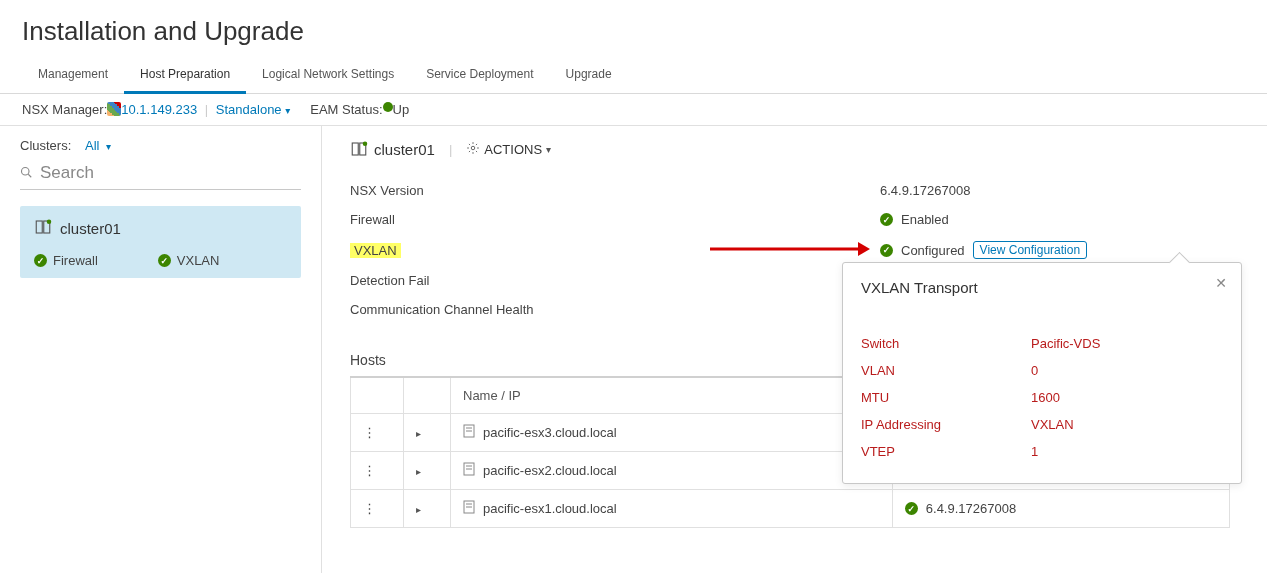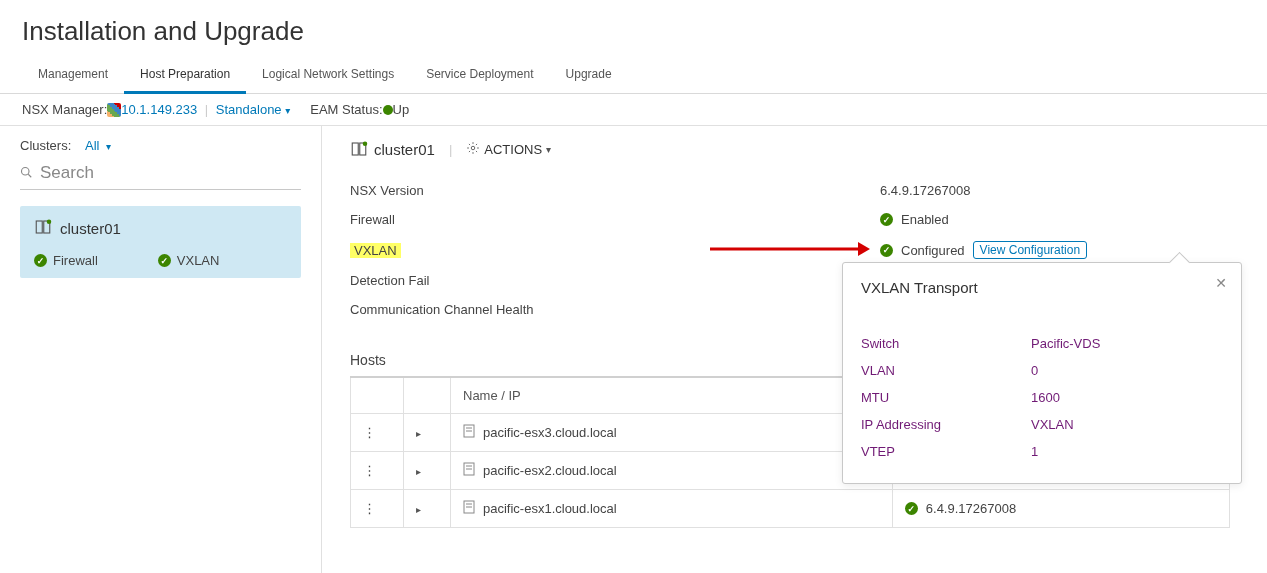--- a/index.html
+++ b/index.html
@@ -2,21 +2,21 @@
 <html><head>
 <meta charset="utf-8">
 <style>
   html, body { margin:0; padding:0; background:#fff; font-family: "Segoe UI", Arial, sans-serif; font-size:13px; color:#3b3b3b; }
   .page { width:1267px; height:573px; position:relative; box-sizing:border-box; }
   .title { font-size:26px; font-weight:300; color:#333; padding:16px 0 10px 22px; }
   .tabs { display:flex; border-bottom:1px solid #d9d9d9; padding:0 22px; }
   .tab { padding:10px 16px 12px; color:#555; font-size:12px; cursor:pointer; position:relative; }
   .tab.active { color:#333; }
   .tab.active::after { content:""; position:absolute; left:0; right:0; bottom:-1px; height:3px; background:#0079b8; }
-  .infobar { display:flex; align-items:center; padding:8px 22px; border-bottom:1px solid #e0e0e0; font-size:13px; color:#444; gap:0; }
+  .infobar { display:flex; padding:8px 22px; border-bottom:1px solid #e0e0e0; font-size:13px; color:#444; gap:0; }
   .link-text { color:#0079b8; cursor:pointer; }
   .content { display:flex; height:calc(573px - 120px); }
   .sidebar { width:322px; border-right:1px solid #e0e0e0; padding:12px 20px; box-sizing:border-box; }
   .filter-row { font-size:13px; color:#444; }
   .search-row { margin-top:6px; border-bottom:1px solid #c8c8c8; display:flex; align-items:center; gap:6px; padding:3px 0 5px; color:#888; font-size:13px; }
   .search-row input { border:none; outline:none; font-size:17px; color:#444; width:220px; background:transparent; }
   .search-row input::placeholder { color:#888; }
   .cluster-card { margin-top:16px; background:#cfe8f3; padding:12px 14px 10px; border-radius:2px; }
   .cluster-name { font-size:15px; color:#333; display:flex; align-items:center; gap:8px; }
   .badges { display:flex; gap:60px; margin-top:14px; font-size:13px; color:#444; }
@@ -38,21 +38,21 @@
   .col-action { width:28px; text-align:center; color:#888; }
   .col-caret { width:22px; }
   .host-cell { display:flex; align-items:center; gap:8px; }
   .green-dot { width:10px; height:10px; border-radius:50%; background:#3c8500; display:inline-block; }
   .green-check { width:13px; height:13px; border-radius:50%; background:#3c8500; display:inline-flex; align-items:center; justify-content:center; color:#fff; font-size:9px; font-weight:bold; }
   .nsx-mgr-icon { width:14px; height:14px; display:inline-block; background:linear-gradient(45deg,#f6b26b 25%,#6aa84f 25% 50%,#3d85c6 50% 75%,#cc0000 75%); border-radius:2px; }
   .popover { position:absolute; top:262px; left:842px; width:400px; background:#fff; border:1px solid #c8c8c8; border-radius:3px; box-shadow:0 2px 8px rgba(0,0,0,0.08); padding:16px 18px 18px; box-sizing:border-box; z-index:10; }
   .popover::before { content:""; position:absolute; top:-8px; right:54px; width:14px; height:14px; background:#fff; border-left:1px solid #c8c8c8; border-top:1px solid #c8c8c8; transform:rotate(45deg); }
   .pop-title { font-size:15px; color:#333; margin-bottom:34px; }
   .pop-close { position:absolute; top:12px; right:14px; color:#888; font-size:14px; cursor:pointer; }
-  .pop-row { display:flex; padding:6px 0; font-size:13px; color:#701a75; }
+  .pop-row { display:flex; padding:6px 0; font-size:13px; color:#b91c1c; }
   .pop-label { width:170px; }
   .arrow { position:absolute; top:239px; left:710px; width:160px; height:20px; z-index:5; }
   svg.cluster-svg { width:18px; height:18px; }
   .chev { font-size:10px; color:#555; }
   .sep { color:#ccc; padding:0 4px; }
 </style>
 </head>
 <body>
 
 <div class="page">

